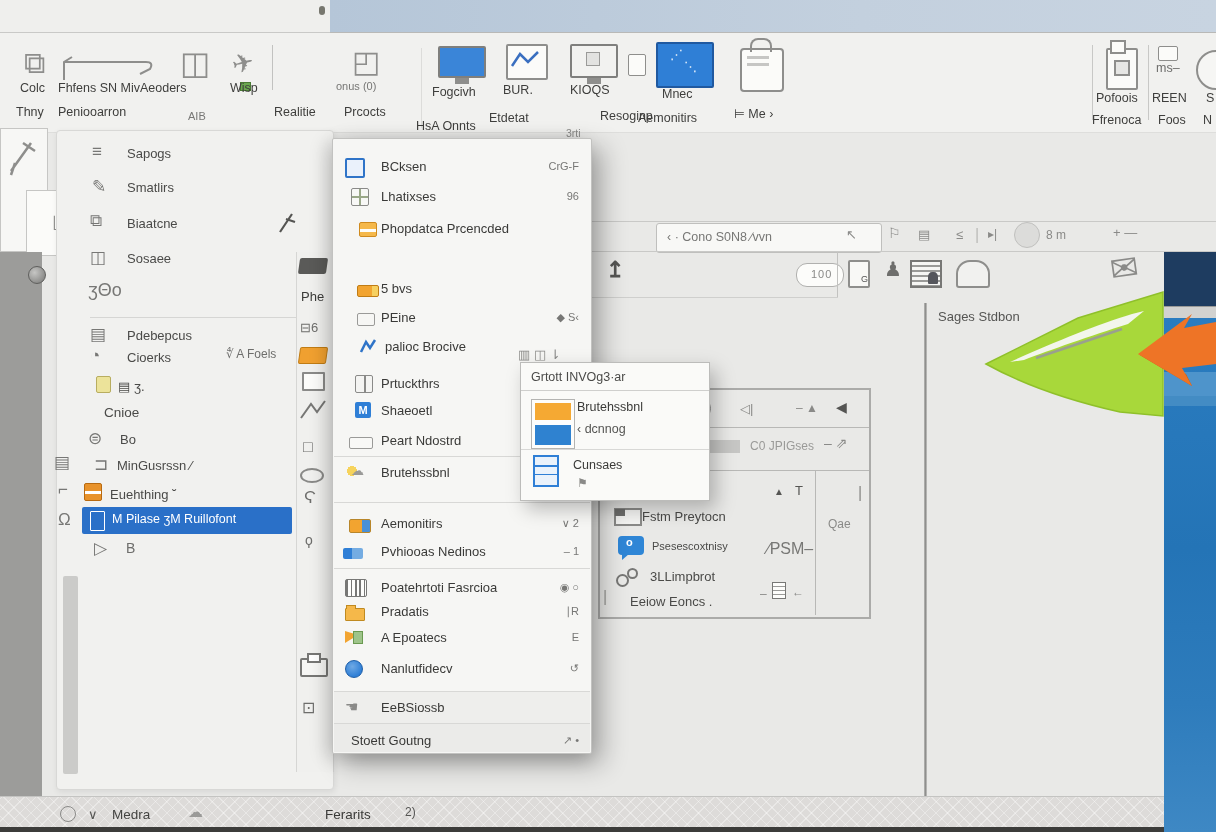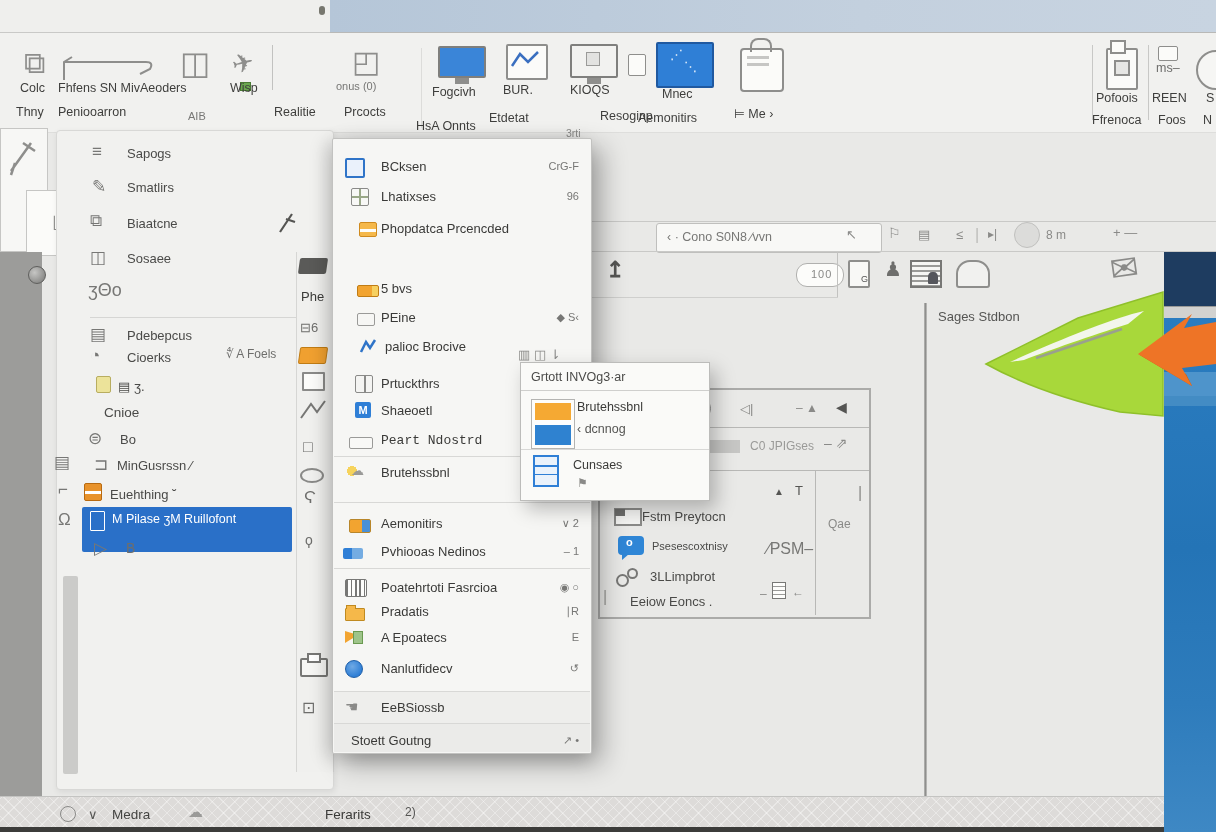--- a/index.html
+++ b/index.html
@@ -34,21 +34,21 @@
   .darkcorner{left:0;top:796px;width:56px;height:36px;background:#8e8e8c;}
   .knob{left:28px;top:266px;width:16px;height:16px;border-radius:50%;
         background:radial-gradient(circle at 35% 35%,#c6c6c4,#767674);border:1px solid #5f5f5d;}
 
   
   .sidepanel{left:56px;top:130px;width:276px;height:658px;background:#f1f1ef;
      border:1px solid #d8d8d6;border-radius:4px;box-shadow:1px 2px 6px rgba(0,0,0,.08);}
   .scrollstrip{left:63px;top:576px;width:15px;height:198px;background:#cbcbc9;border-radius:2px;}
   .sbicon{position:absolute;font-size:17px;color:#777775;}
   .sbtext{position:absolute;font-size:13px;color:#4a4a48;white-space:nowrap;}
-  .selrow{left:82px;top:507px;width:210px;height:45px;background:#2a70c8;border-radius:2px;}
+  .selrow{left:82px;top:507px;width:210px;height:27px;background:#2a70c8;border-radius:2px;}
   .seldoc{position:absolute;left:8px;top:4px;width:13px;height:18px;border:1.5px solid #ffffff;border-radius:1px;}
   .orbook{position:absolute;width:16px;height:16px;background:#e8922a;border:1px solid #b86a10;border-radius:2px;
           background-image:linear-gradient(transparent 45%,#fff 45% 60%,transparent 60%);}
   .tagic{position:absolute;width:13px;height:15px;background:#ece39a;border:1px solid #b8ad60;border-radius:2px;}
 
   
   .strip{left:296px;top:252px;width:36px;height:520px;background:#f0f0ee;
          border-left:1px solid #d6d6d4;border-right:1px solid #cfcfcd;}
   .stitem{position:absolute;color:#6e6e6c;font-size:15px;}
   .foldD{position:absolute;width:28px;height:16px;background:#5a5a58;border-radius:2px;transform:skewX(-8deg);}
@@ -396,21 +396,21 @@
       <span class="mil" style="left:52px;">palioc Brocive</span>
     </div>
     <div class="mi" style="top:233px;">
       <span class="ic ic-wins" style="left:22px;"></span>
       <span class="mil">Prtuckthrs</span>
     </div>
     <div class="mi" style="top:260px;">
       <span class="ic ic-bluem" style="left:22px;">M</span>
       <span class="mil">Shaeoetl</span>
     </div>
-    <div class="mi" style="top:290px;font-family:Liberation Mono, monospace;">
+    <div class="mi" style="top:290px;">
       <span class="ic ic-framew" style="left:16px;"></span>
       <span class="mil">Peart Ndostrd</span>
     </div>
     <div class="msep" style="top:317px;"></div>
     <div class="mi" style="top:322px;">
       <span class="ic ic-sun" style="left:14px;width:22px;">☁</span>
       <span class="mil">Brutehssbnl</span>
     </div>
     <div class="msep" style="top:363px;"></div>
     <div class="mi" style="top:373px;">

